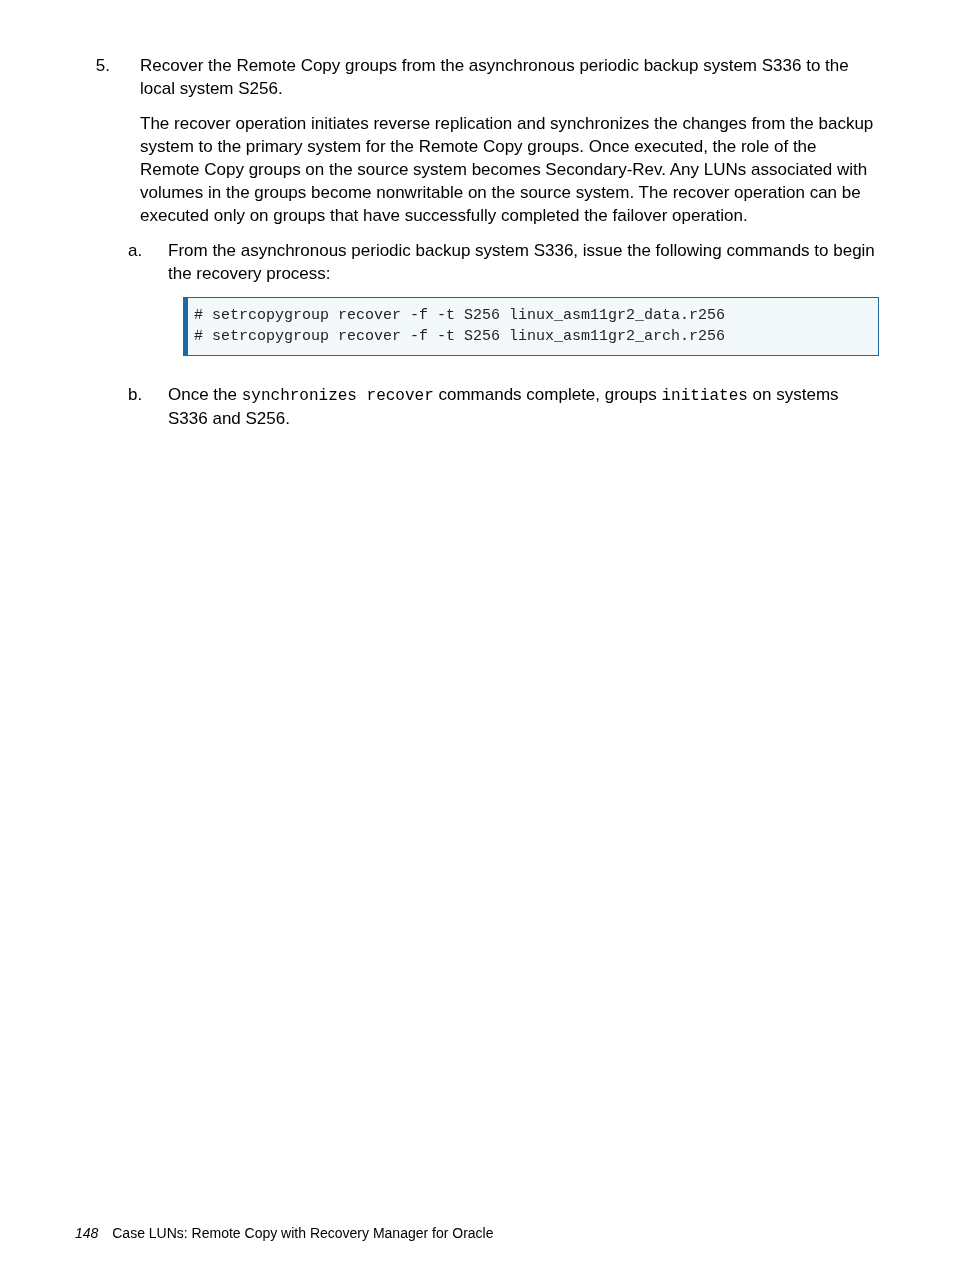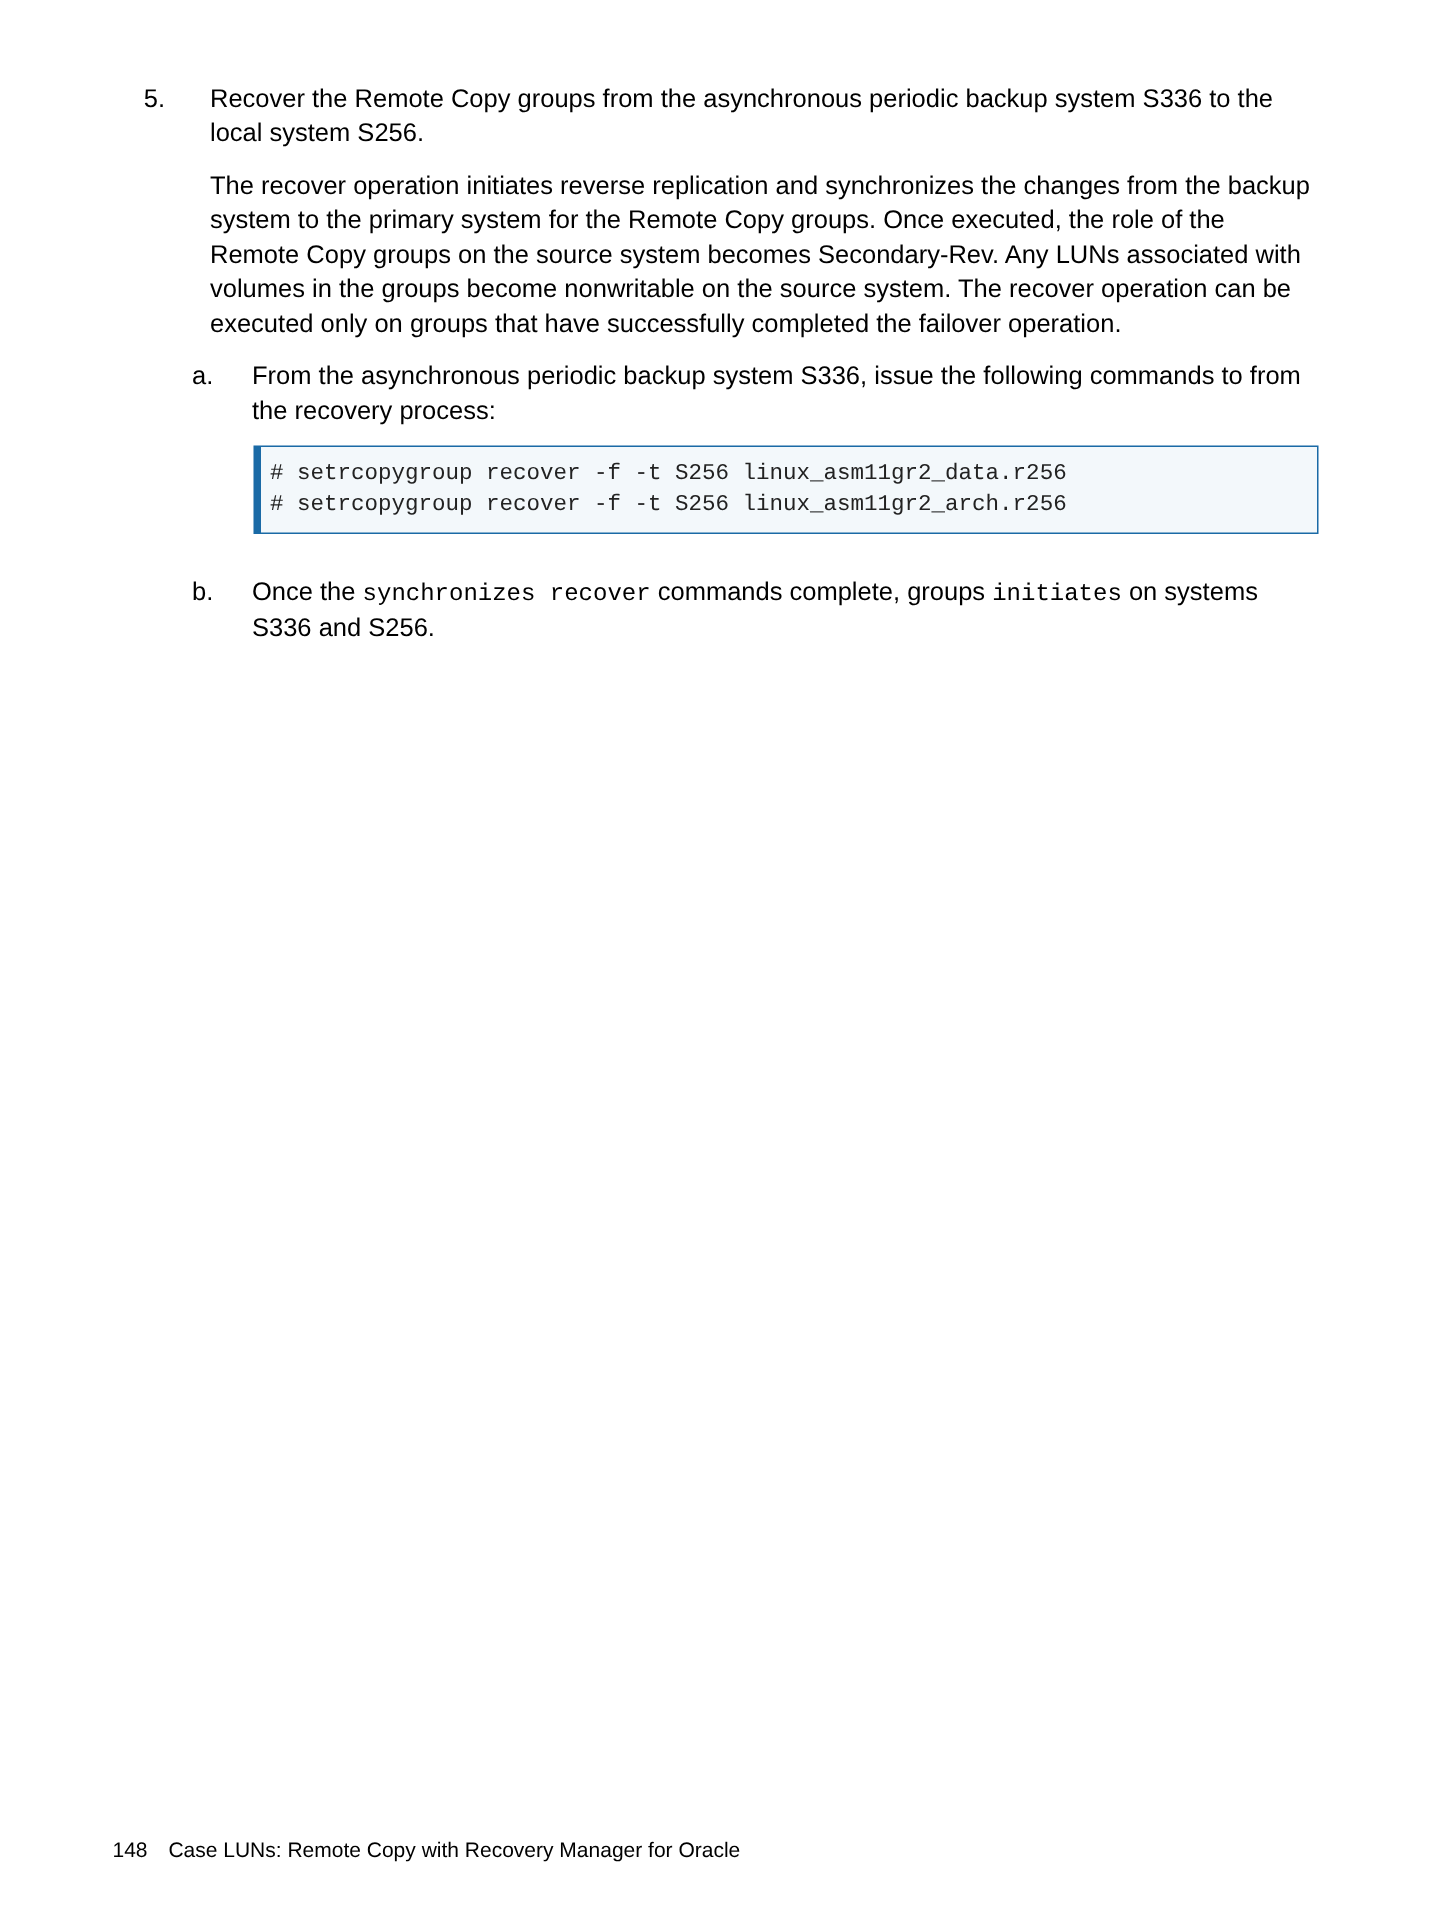--- a/index.html
+++ b/index.html
@@ -50,55 +50,56 @@
     margin: 0 0 12px 0;
   }
   .codeblock {
     border: 1px solid #1a6aa6;
     border-left: 5px solid #1a6aa6;
     background: #f3f8fb;
     font-family: "Courier New", Courier, monospace;
     font-size: 15px;
     white-space: pre;
     padding: 8px 10px 8px 6px;
-    margin: 6px 0 18px 1px;
+    margin: 6px 0 18px 15px;
     line-height: 1.35;
     overflow: hidden;
     color: #222;
   }
   .mono {
     font-family: "Courier New", Courier, monospace;
     font-size: 16px;
   }
   .footer {
     position: absolute;
     bottom: 28px;
     left: 75px;
     font-size: 14px;
     color: #000;
   }
   .footer .pageno {
     margin-right: 10px;
+    font-style: italic;
   }
 </style>
 </head>
 <body>
 
 <div class="content">
 
   <div class="step">
     <div class="step-num">5.</div>
     <div class="step-body">
       <p>Recover the Remote Copy groups from the asynchronous periodic backup system S336 to the local system S256.</p>
       <p>The recover operation initiates reverse replication and synchronizes the changes from the backup system to the primary system for the Remote Copy groups. Once executed, the role of the Remote Copy groups on the source system becomes Secondary-Rev. Any LUNs associated with volumes in the groups become nonwritable on the source system. The recover operation can be executed only on groups that have successfully completed the failover operation.</p>
 
       <div class="substep">
         <div class="sub-label">a.</div>
         <div class="sub-body">
-          <p>From the asynchronous periodic backup system S336, issue the following commands to from the recovery process:</p>
+          <p>From the asynchronous periodic backup system S336, issue the following commands to begin the recovery process:</p>
           <div class="codeblock"># setrcopygroup recover -f -t S256 linux_asm11gr2_data.r256
 # setrcopygroup recover -f -t S256 linux_asm11gr2_arch.r256</div>
         </div>
       </div>
 
       <div class="substep">
         <div class="sub-label">b.</div>
         <div class="sub-body">
           <p><span>Once the </span><span class="mono">synchronizes recover</span><span> commands complete, groups </span><span class="mono">initiates</span><span> on systems S336 and S256.</span></p>
         </div>

